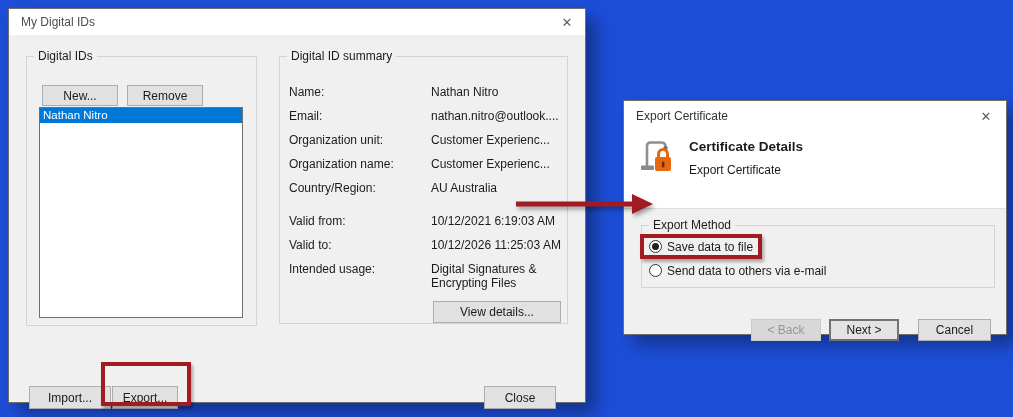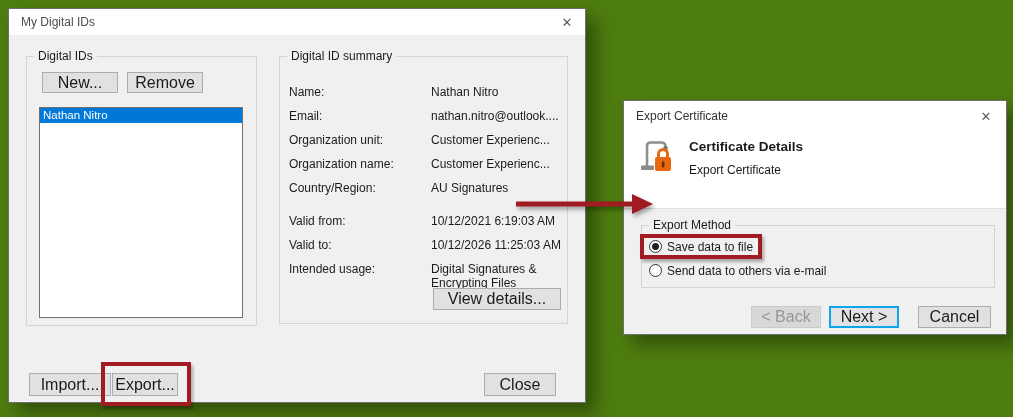--- a/index.html
+++ b/index.html
@@ -1,19 +1,19 @@
 <!DOCTYPE html>
 <html><head>
 <meta charset="utf-8">
 <style>
   html,body{margin:0;padding:0;}
   #canvas{
     position:relative;
     width:1013px;height:417px;
-    background:#4d7c0f;
+    background:#1d4ed8;
     overflow:hidden;
     font-family:"Liberation Sans","DejaVu Sans",sans-serif;
     font-size:12px;color:#1b1b1b;
     -webkit-font-smoothing:antialiased;
   }
   .dialog{
     position:absolute;
     background:#f0f0f0;
     border:1px solid #6e6e6e;
     box-shadow:10px 10px 16px rgba(0,0,0,0.35);
@@ -37,27 +37,28 @@
   .groupbox{
     position:absolute;border:1px solid #d4d4d4;box-sizing:border-box;
   }
   .group-label{
     position:absolute;background:#f0f0f0;padding:0 4px;color:#1b1b1b;
     white-space:nowrap;z-index:2;
   }
   .btn{
     position:absolute;
     background:#e1e1e1;border:1px solid #adadad;
-    font-family:inherit;font-size:16px;color:#1b1b1b;
+    font-family:inherit;font-size:12px;color:#1b1b1b;
     text-align:center;box-sizing:border-box;
     display:flex;align-items:center;justify-content:center;
     white-space:nowrap;
+    margin-top:13px;
   }
   .btn.disabled{background:#d8d8d8;border-color:#cbcbcb;color:#969696;}
-  .btn.focused{border:2px solid #0ea5e9;background:#e3e3e3;}
+  .btn.focused{border:2px solid #737373;background:#e3e3e3;}
   .listbox{
     position:absolute;background:#ffffff;border:1px solid #707070;
     box-sizing:border-box;overflow:hidden;
   }
   .list-item.selected{
     height:15px;line-height:15px;padding-left:3px;
     background:#0078d7;color:#ffffff;font-size:11.5px;white-space:nowrap;
   }
   .frow{position:absolute;white-space:nowrap;}
   .fval{position:absolute;white-space:nowrap;}
@@ -117,21 +118,21 @@
     <span class="frow" style="left:280px;top:100px;">Email:</span>
     <span class="fval" style="left:422px;top:100px;">nathan.nitro@outlook....</span>
 
     <span class="frow" style="left:280px;top:124px;">Organization unit:</span>
     <span class="fval" style="left:422px;top:124px;">Customer Experienc...</span>
 
     <span class="frow" style="left:280px;top:148px;">Organization name:</span>
     <span class="fval" style="left:422px;top:148px;">Customer Experienc...</span>
 
     <span class="frow" style="left:280px;top:172px;">Country/Region:</span>
-    <span class="fval" style="left:422px;top:172px;">AU Signatures</span>
+    <span class="fval" style="left:422px;top:172px;">AU Australia</span>
 
     <span class="frow" style="left:280px;top:205px;">Valid from:</span>
     <span class="fval" style="left:422px;top:205px;">10/12/2021 6:19:03 AM</span>
 
     <span class="frow" style="left:280px;top:229px;">Valid to:</span>
     <span class="fval" style="left:422px;top:229px;">10/12/2026 11:25:03 AM</span>
 
     <span class="frow" style="left:280px;top:253px;">Intended usage:</span>
     <span class="fval" style="left:422px;top:253px;"><span>Digital Signatures &amp;</span><span class="l2">Encrypting Files</span></span>
 

